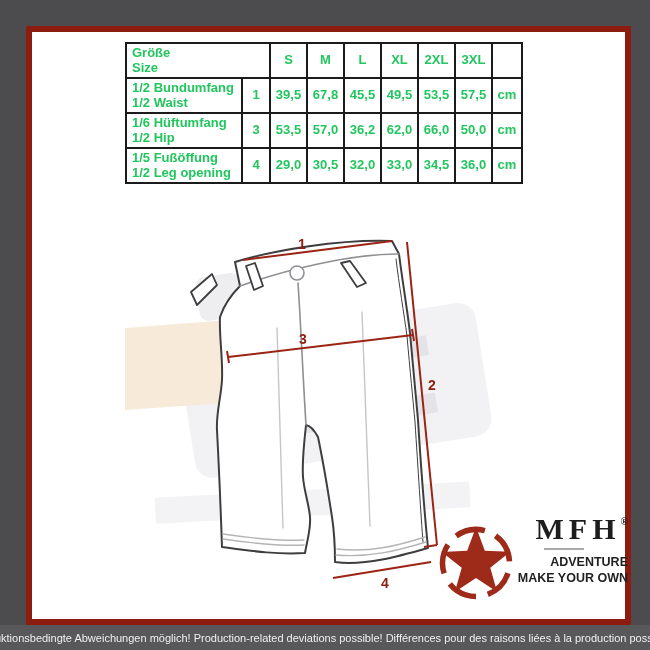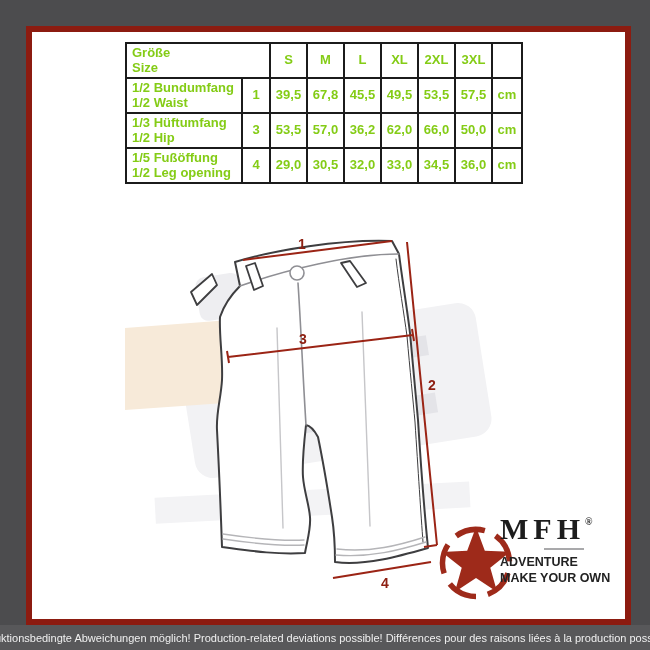--- a/index.html
+++ b/index.html
@@ -2,27 +2,27 @@
 <html><head>
 <meta charset="utf-8">
 <style>
   html,body{margin:0;padding:0;}
   .canvas{position:relative;width:650px;height:650px;background:#4c4c4e;overflow:hidden;
           font-family:"Liberation Sans",sans-serif;}
   .white-area{position:absolute;left:26px;top:26px;width:593px;height:587px;
               background:#ffffff;border:6px solid #8c1b10;}
   
   .size-table{position:absolute;left:125px;top:42px;border-collapse:collapse;table-layout:fixed;}
-  .size-table td{border:2px solid #1b1b1b;font-weight:700;font-size:13px;color:#84cc16;
+  .size-table td{border:2px solid #1b1b1b;font-weight:700;font-size:13px;color:#22c55e;
                  text-align:center;vertical-align:middle;height:33px;padding:0;line-height:1.12;}
   .size-table td.lbl{text-align:left;padding-left:5px;}
   
   .diagram-svg{position:absolute;left:125px;top:228px;}
   
-  .brand{position:absolute;left:500px;top:514px;width:128px;text-align:left;color:#1d1d1d;}
+  .brand{position:absolute;left:500px;top:514px;width:128px;text-align:right;color:#1d1d1d;}
   .brand .mfh{font-family:"Liberation Serif",serif;font-weight:700;font-size:30px;
               letter-spacing:5px;line-height:1;white-space:nowrap;}
   .brand .mfh sup{font-size:10px;letter-spacing:0;vertical-align:14px;}
   .brand .divider{width:40px;height:2px;background:#a9a9ab;margin:4px auto 5px auto;}
   .brand .tagline{font-weight:700;font-size:12.5px;line-height:1.25;color:#222;}
   
   .caption-bar{position:absolute;left:0;top:625px;width:650px;height:25px;background:#58585a;
                display:flex;align-items:center;justify-content:center;}
   .caption-bar span{font-size:11px;color:#f0f0f0;white-space:nowrap;}
 </style>
@@ -68,21 +68,21 @@
           <td>39,5</td>
           <td>67,8</td>
           <td>45,5</td>
           <td>49,5</td>
           <td>53,5</td>
           <td>57,5</td>
           <td>cm</td>
         </tr>
         <tr>
           <td class="lbl">
-            <div>1/3 Hüftumfang</div>
+            <div>1/6 Hüftumfang</div>
             <div>1/2 Hip</div>
           </td>
           <td>3</td>
           <td>53,5</td>
           <td>57,0</td>
           <td>36,2</td>
           <td>62,0</td>
           <td>66,0</td>
           <td>50,0</td>
           <td>cm</td>

